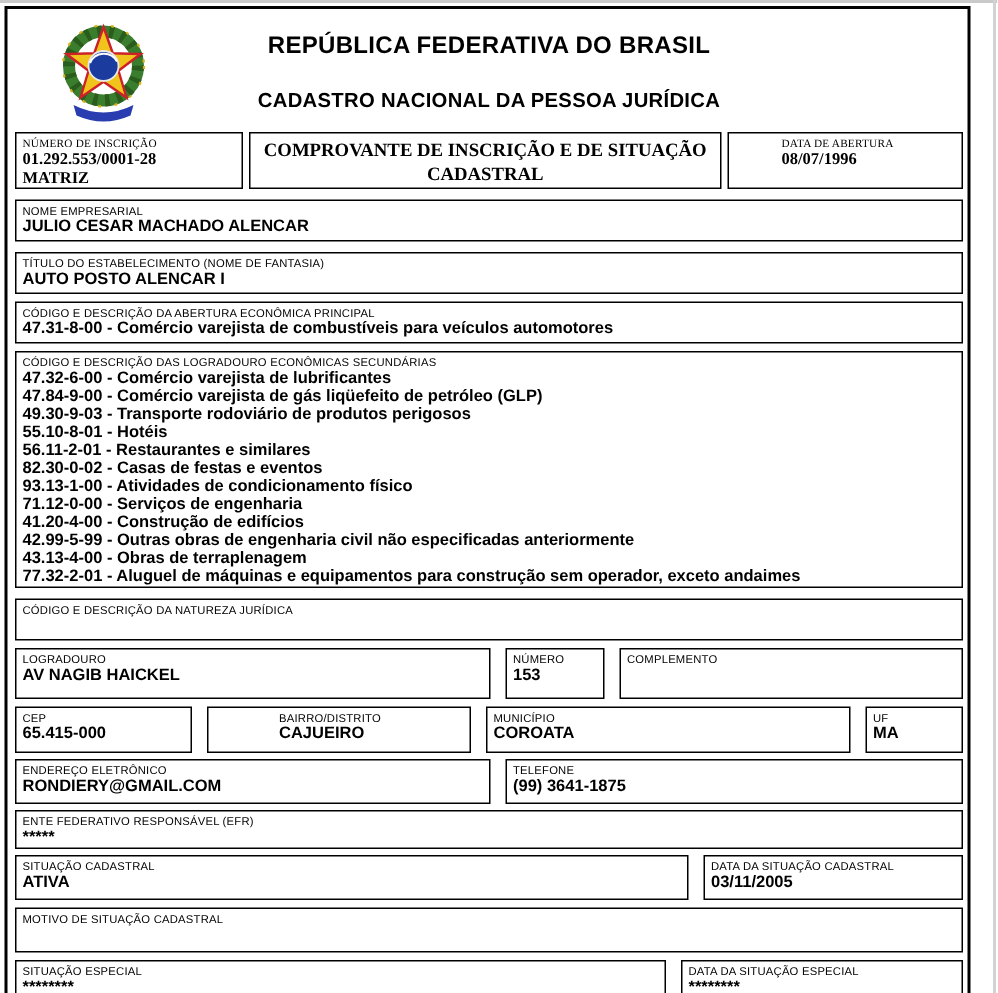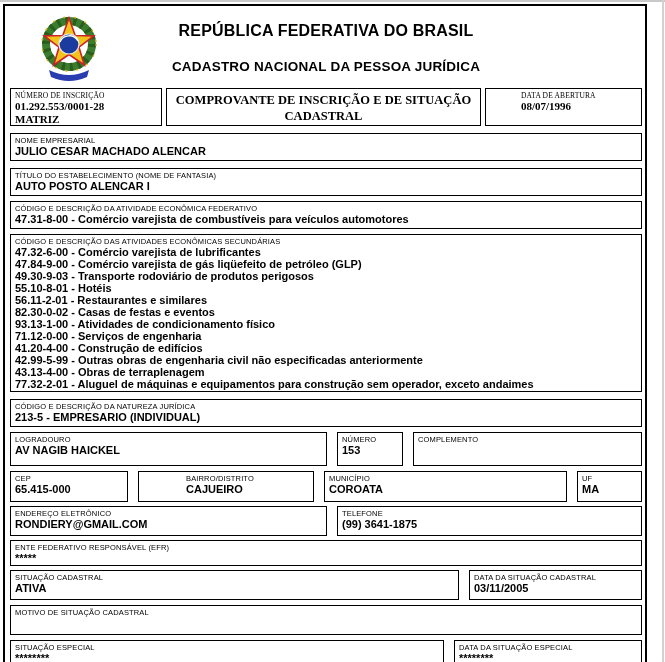--- a/index.html
+++ b/index.html
@@ -124,49 +124,48 @@
 
   <div class="row m7">
     <div class="box h28 grow">
       <div class="lbl">TÍTULO DO ESTABELECIMENTO (NOME DE FANTASIA)</div>
       <div class="val">AUTO POSTO ALENCAR I</div>
     </div>
   </div>
 
   <div class="row m5">
     <div class="box h28 grow">
-      <div class="lbl">CÓDIGO E DESCRIÇÃO DA ATIVIDADE ECONÔMICA FEDERATIVO</div>
+      <div class="lbl">CÓDIGO E DESCRIÇÃO DA ABERTURA ECONÔMICA PRINCIPAL</div>
       <div class="val">47.31-8-00 - Comércio varejista de combustíveis para veículos automotores</div>
     </div>
   </div>
 
   <div class="row m5">
     <div class="box grow sec-box">
-      <div class="lbl">CÓDIGO E DESCRIÇÃO DAS ATIVIDADES ECONÔMICAS SECUNDÁRIAS</div>
+      <div class="lbl">CÓDIGO E DESCRIÇÃO DAS LOGRADOURO ECONÔMICAS SECUNDÁRIAS</div>
       <div>
           <div class="val">47.32-6-00 - Comércio varejista de lubrificantes</div>
           <div class="val">47.84-9-00 - Comércio varejista de gás liqüefeito de petróleo (GLP)</div>
           <div class="val">49.30-9-03 - Transporte rodoviário de produtos perigosos</div>
           <div class="val">55.10-8-01 - Hotéis</div>
           <div class="val">56.11-2-01 - Restaurantes e similares</div>
           <div class="val">82.30-0-02 - Casas de festas e eventos</div>
           <div class="val">93.13-1-00 - Atividades de condicionamento físico</div>
           <div class="val">71.12-0-00 - Serviços de engenharia</div>
           <div class="val">41.20-4-00 - Construção de edifícios</div>
           <div class="val">42.99-5-99 - Outras obras de engenharia civil não especificadas anteriormente</div>
           <div class="val">43.13-4-00 - Obras de terraplenagem</div>
           <div class="val">77.32-2-01 - Aluguel de máquinas e equipamentos para construção sem operador, exceto andaimes</div>
         </div>
     </div>
   </div>
 
   <div class="row m7">
     <div class="box h28 grow">
       <div class="lbl">CÓDIGO E DESCRIÇÃO DA NATUREZA JURÍDICA</div>
-      <div class="val">213-5 - EMPRESARIO (INDIVIDUAL)</div>
     </div>
   </div>
 
   <div class="row m5">
     <div class="box h34 w-logradouro gap10">
       <div class="lbl">LOGRADOURO</div>
       <div class="val">AV NAGIB HAICKEL</div>
     </div>
     <div class="box h34 w-numero gap10">
       <div class="lbl">NÚMERO</div>

